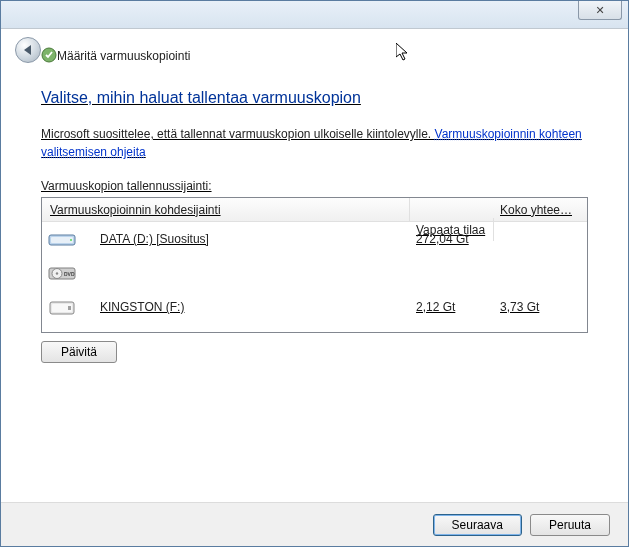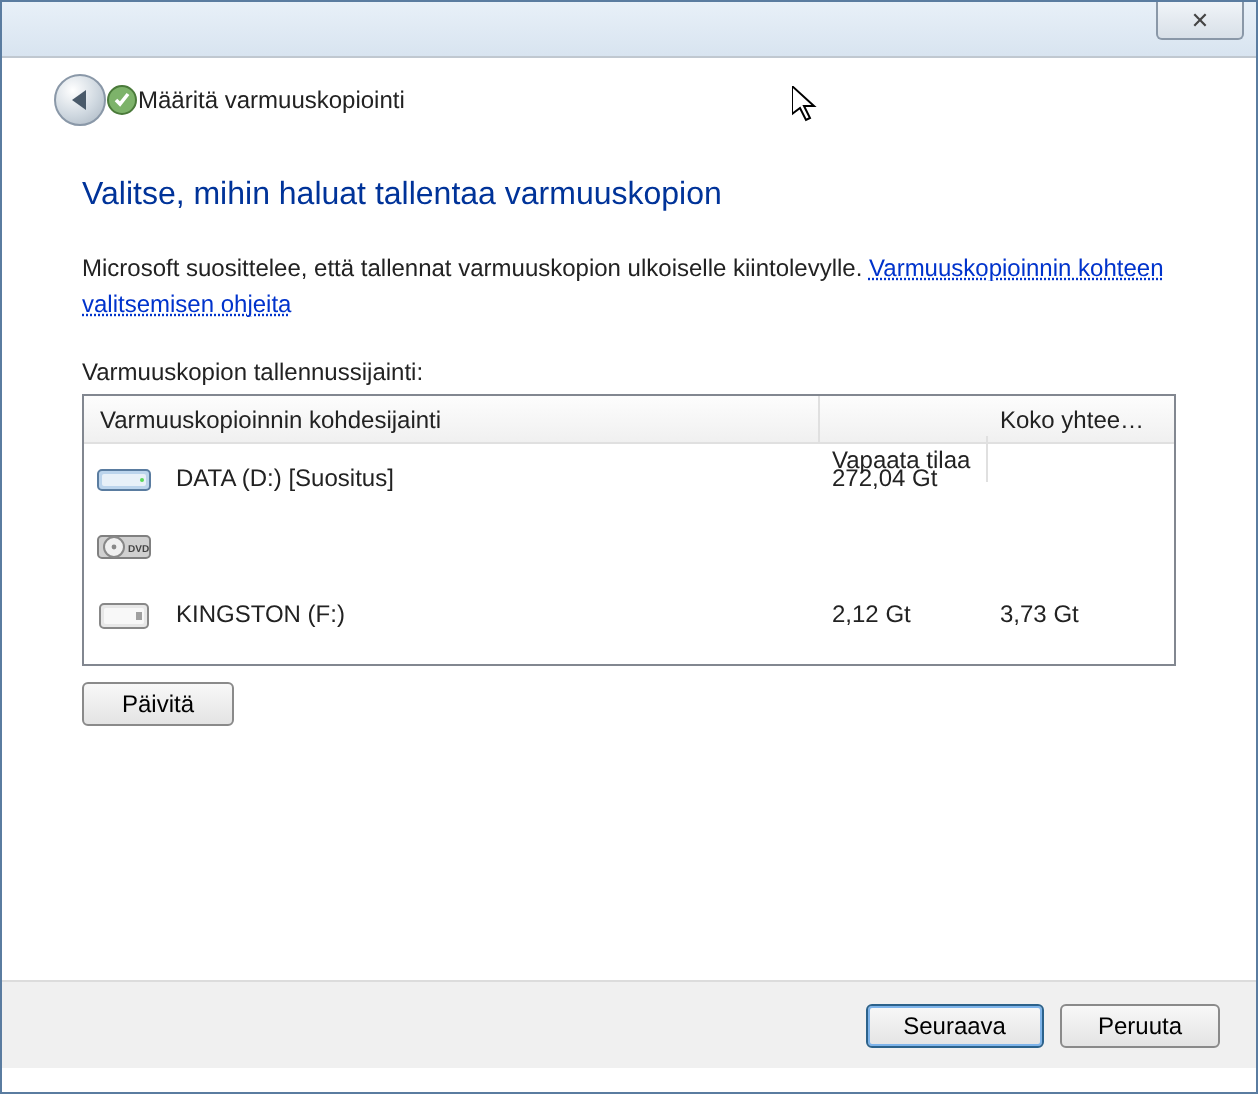--- a/index.html
+++ b/index.html
@@ -1,43 +1,43 @@
 <!DOCTYPE html>
 <html><head>
 <meta charset="utf-8">
 <style>
 * { box-sizing: border-box; margin: 0; padding: 0; }
 body { font-family: "Segoe UI", Tahoma, sans-serif; font-size: 12px; background: #fff; width: 629px; height: 547px; overflow: hidden; }
 .window { width: 629px; height: 547px; background: #fff; border: 1px solid #5a7ca0; position: relative; }
 .titlebar { height: 28px; background: linear-gradient(#e8f0f8, #d8e4f0); border-bottom: 1px solid #c0c8d0; display: flex; justify-content: flex-end; align-items: flex-start; }
 .close-btn { width: 44px; height: 19px; margin-right: 6px; margin-top: 0; background: linear-gradient(#f0f4f8, #d8e0e8); border: 1px solid #8a98a8; border-top: none; border-radius: 0 0 3px 3px; display: flex; align-items: center; justify-content: center; font-size: 11px; color: #444; cursor: pointer; }
-.header { display: flex; align-items: center; padding: 8px 26px; }
+.header { display: flex; align-items: flex-end; padding: 8px 14px; }
 .back-btn { width: 26px; height: 26px; border-radius: 50%; background: radial-gradient(circle at 35% 30%, #fff, #cfd8e0 55%, #a8b4c0); border: 1px solid #8a98a8; display: flex; align-items: center; justify-content: center; cursor: pointer; }
 .back-arrow { width: 0; height: 0; border-top: 5px solid transparent; border-bottom: 5px solid transparent; border-right: 7px solid #4a5a6a; margin-left: -2px; }
 .app-icon { width: 16px; height: 16px; display: inline-block; }
 .app-title { font-size: 12px; color: #222; }
-.content { padding: 18px 40px 0 40px; }
+.content { padding: 18px 40px 0 40px; text-decoration: underline; }
 .page-title { font-size: 16px; color: #003399; margin-bottom: 18px; font-weight: normal; }
 .description { font-size: 12px; color: #222; line-height: 1.5; margin-bottom: 18px; }
 .link { color: #0033cc; text-decoration: underline; text-decoration-style: dotted; cursor: pointer; }
 .list-label { font-size: 12px; color: #222; margin-bottom: 4px; }
 .listbox { border: 1px solid #828790; height: 136px; background: #fff; }
 .list-header { display: flex; background: linear-gradient(#fdfdfd, #f0f0f0); border-bottom: 1px solid #e0e0e0; height: 24px; align-items: center; font-size: 12px; color: #222; }
 .col1 { flex: 0 0 368px; padding-left: 8px; border-right: 1px solid #e0e0e0; height: 100%; display: flex; align-items: center; }
 .col2 { flex: 0 0 84px; padding-left: 6px; border-right: 1px solid #e0e0e0; height: 100%; display: flex; align-items: center; margin-top: 40px; }
 .col3 { flex: 0 0 78px; padding-left: 6px; height: 100%; display: flex; align-items: center; white-space: nowrap; overflow: hidden; }
 .list-body { }
 .list-row { display: flex; height: 34px; align-items: center; font-size: 12px; color: #222; cursor: pointer; }
-.rcol1 { flex: 0 0 368px; padding-left: 6px; display: flex; align-items: center; gap: 12px; height: 100%; }
+.rcol1 { flex: 0 0 368px; padding-left: 6px; display: flex; align-items: center; gap: 24px; height: 100%; }
 .rcol2 { flex: 0 0 84px; padding-left: 6px; height: 100%; display: flex; align-items: center; }
 .rcol3 { flex: 0 0 78px; padding-left: 6px; height: 100%; display: flex; align-items: center; }
 .drive-icon { width: 28px; height: 22px; display: inline-block; }
 .refresh-row { margin-top: 8px; }
 .btn { font-family: inherit; font-size: 12px; padding: 3px 18px; background: linear-gradient(#f8f8f8, #e4e4e4); border: 1px solid #8a8a8a; border-radius: 3px; cursor: pointer; min-width: 76px; }
-.footer { position: absolute; bottom: 12px; left: 0; right: 0; height: 44px; background: #f0f0f0; border-top: 1px solid #dcdcdc; display: flex; align-items: center; justify-content: flex-end; padding-right: 18px; gap: 8px; }
+.footer { position: absolute; bottom: 0; left: 0; right: 0; height: 44px; background: #f0f0f0; border-top: 1px solid #dcdcdc; display: flex; align-items: center; justify-content: flex-end; padding-right: 18px; gap: 8px; }
 .btn-primary { border-color: #2c628b; box-shadow: 0 0 0 1px #7eb4ea inset; }
 .cursor-arrow { position: absolute; left: 395px; top: 42px; pointer-events: none; }
 </style>
 </head>
 <body>
 
 <div class="window">
 
   <div class="titlebar">
     <div class="close-btn">

